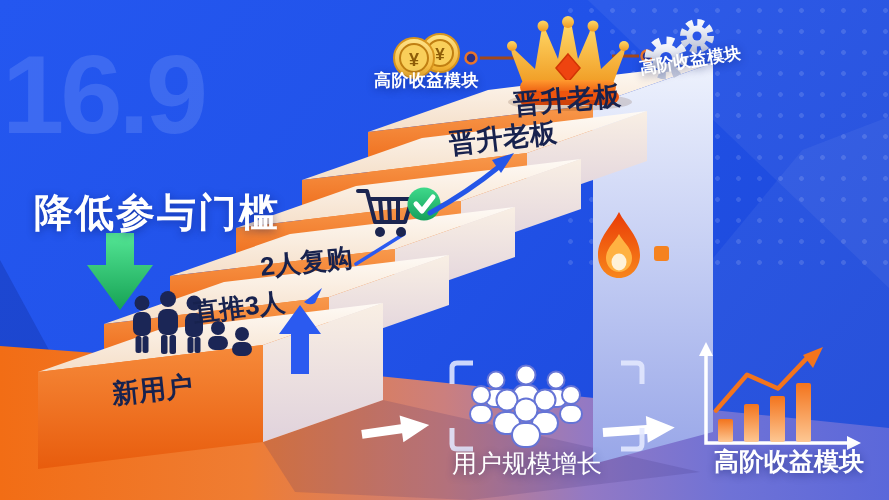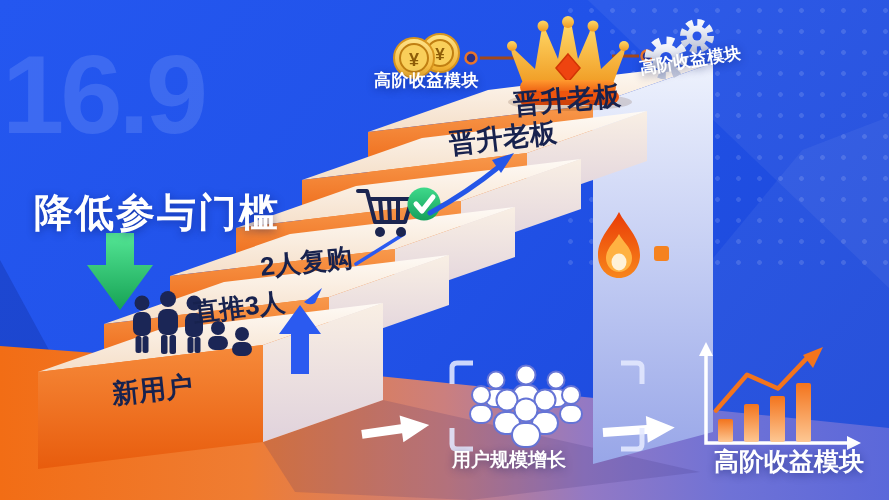--- a/index.html
+++ b/index.html
@@ -307,16 +307,16 @@
   <div class="lbl dark" style="left:112px;top:376px;font-size:27px;transform:rotate(-6deg)">新用户</div>
   <div class="lbl dark" style="left:193px;top:293px;font-size:26px;transform:rotate(-7deg)">直推3人</div>
   <div class="lbl dark" style="left:260px;top:248px;font-size:26px;transform:rotate(-6deg)">2人复购</div>
   <div class="lbl dark" style="left:449px;top:124px;font-size:27px;transform:rotate(-6.5deg)">晋升老板</div>
   <div class="lbl dark" style="left:513px;top:86px;font-size:27px;transform:rotate(-5deg)">晋升老板</div>
 
   <div class="lbl shadowed" style="left:374px;top:72px;font-size:17px;letter-spacing:.5px">高阶收益模块</div>
   <div class="lbl shadowed" style="left:640px;top:60px;font-size:17px;transform:rotate(-9deg);transform-origin:left center">高阶收益模块</div>
 
 
-  <div class="lbl shadowed" style="left:452px;top:450px;font-size:19px;font-weight:700">用户规模增长</div>
+  <div class="lbl shadowed" style="left:452px;top:450px;font-size:25px;font-weight:400">用户规模增长</div>
   <div class="lbl shadowed" style="left:714px;top:448px;font-size:25px;font-weight:800">高阶收益模块</div>
 
 </div>
 
 </body></html>

